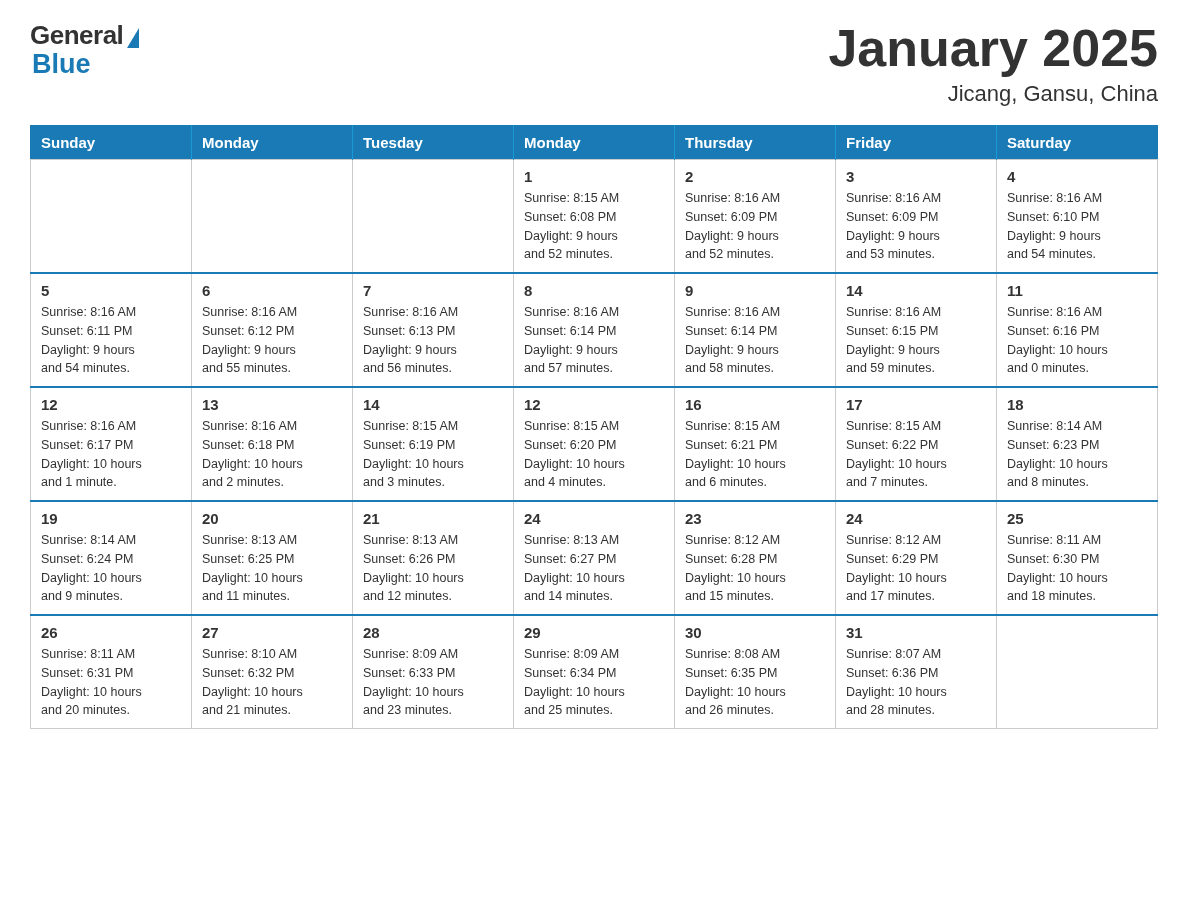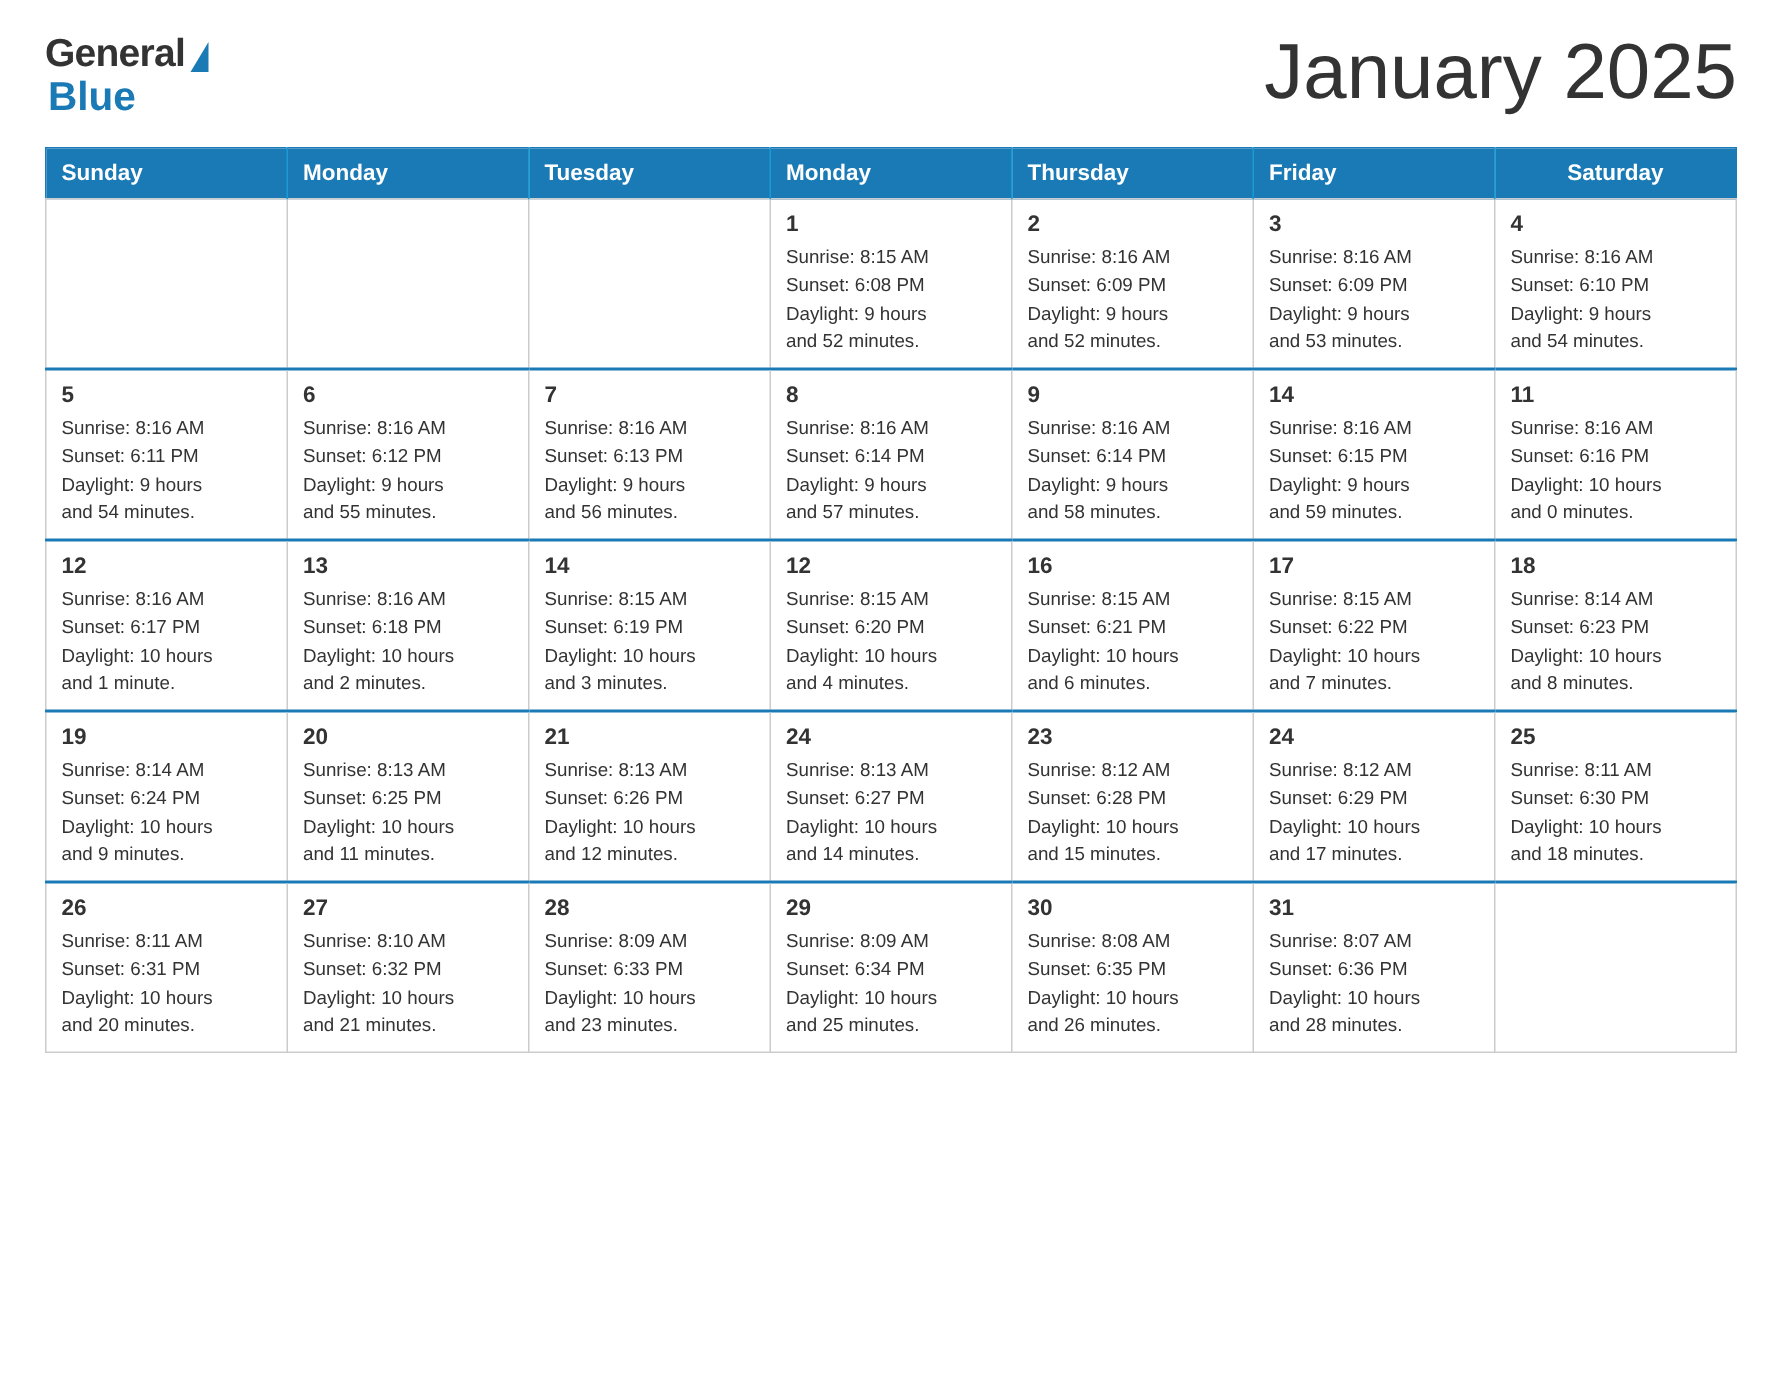--- a/index.html
+++ b/index.html
@@ -47,21 +47,21 @@
       font-weight: bold;
       color: #1a7ab5;
       margin-top: -2px;
       margin-left: 2px;
     }
     .title-block {
       text-align: right;
     }
     .month-title {
       font-size: 52px;
-      font-weight: normal;
+      font-weight: bold;
       color: #333;
       line-height: 1.1;
     }
     .location {
       font-size: 22px;
       color: #333;
       margin-top: 4px;
     }
     .calendar {
       width: 100%;
@@ -70,21 +70,21 @@
     }
     .calendar th {
       background-color: #1a7ab5;
       color: #fff;
       font-size: 15px;
       font-weight: bold;
       padding: 8px 10px;
       text-align: left;
       border-right: 1px solid #1a9ad4;
     }
-    .calendar th:last-child { border-right: none; text-align: center; }
+    .calendar th:last-child { border-right: none; }
     .calendar td {
       vertical-align: top;
       padding: 8px 10px;
       border: 1px solid #ccc;
       width: calc(100% / 7);
       min-height: 100px;
       font-size: 13px;
       color: #333;
     }
     .day-num {
@@ -110,20 +110,21 @@
 <div class="header">
   <div class="logo">
     <div class="logo-top">
       <span class="logo-general">General</span>
       <div class="logo-triangle"></div>
     </div>
     <span class="logo-blue">Blue</span>
   </div>
   <div class="title-block">
     <div class="month-title">January 2025</div>
+    <div class="location">Jicang, Gansu, China</div>
   </div>
 </div>
 
 <table class="calendar">
   <thead>
     <tr>
     <th>Sunday</th>
         <th>Monday</th>
         <th>Tuesday</th>
         <th>Monday</th>

